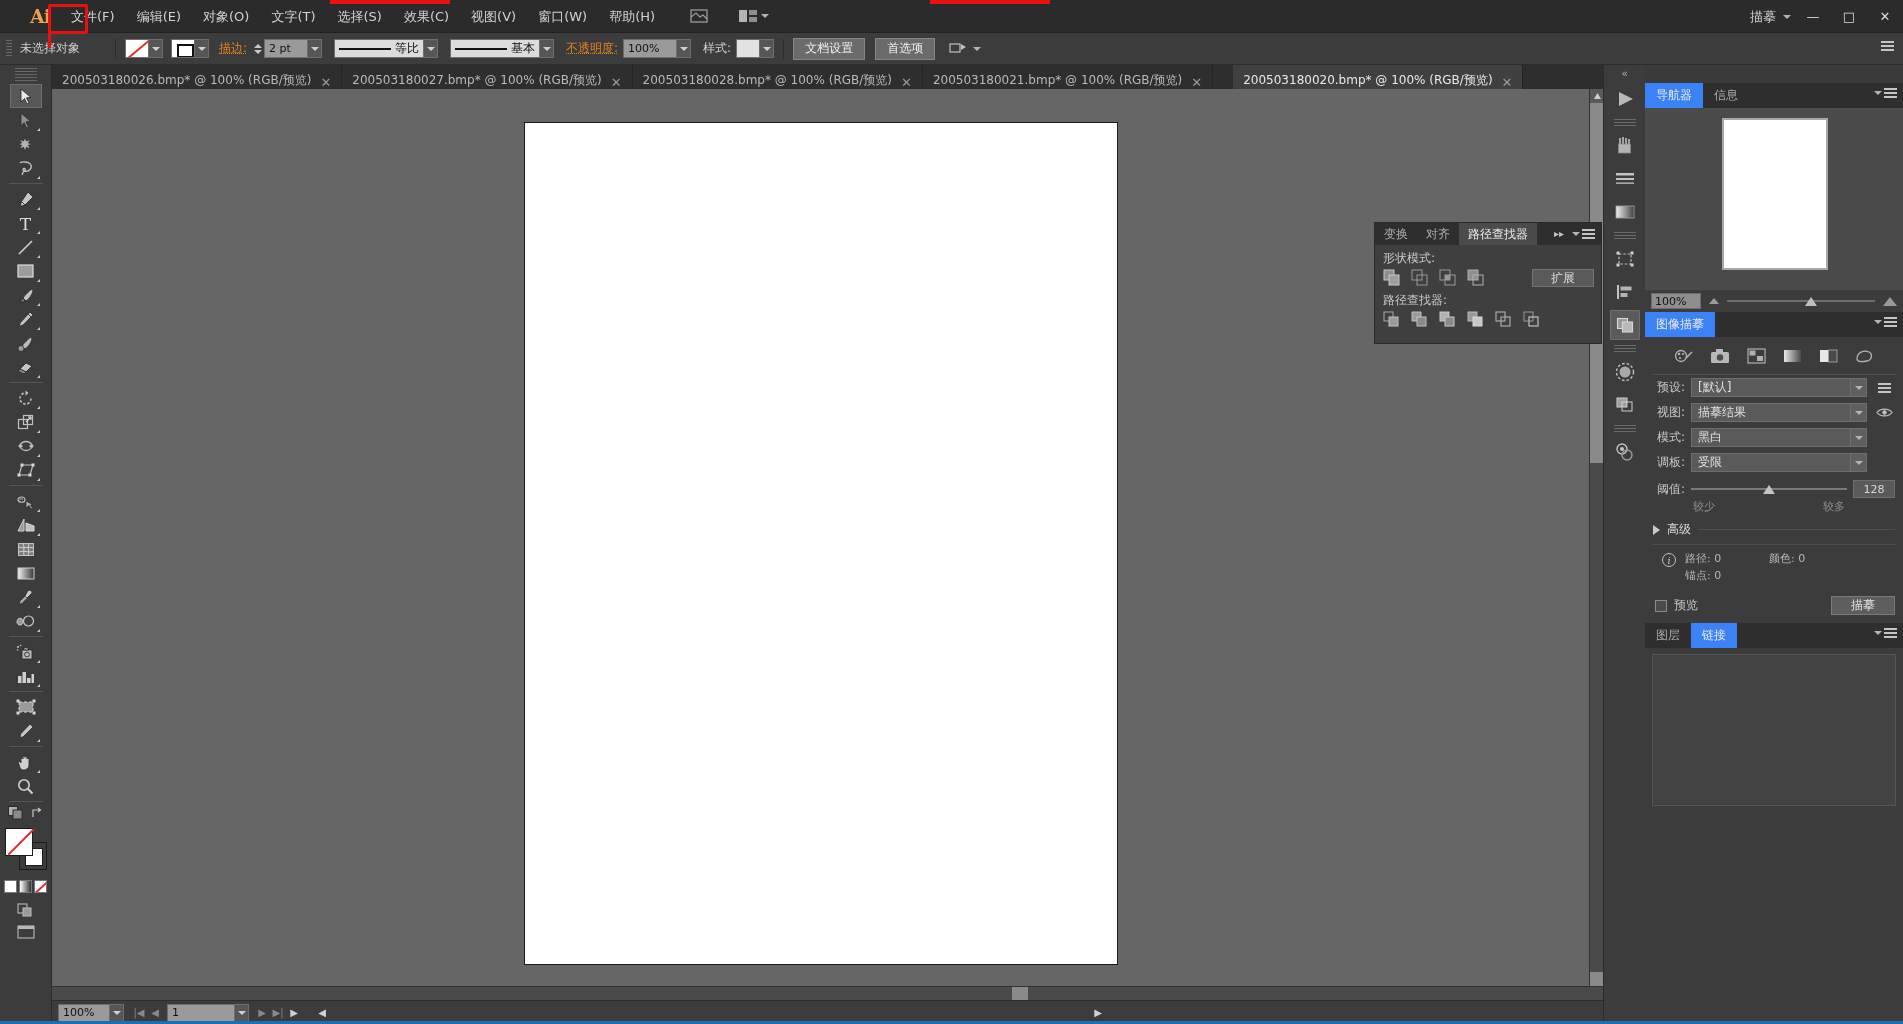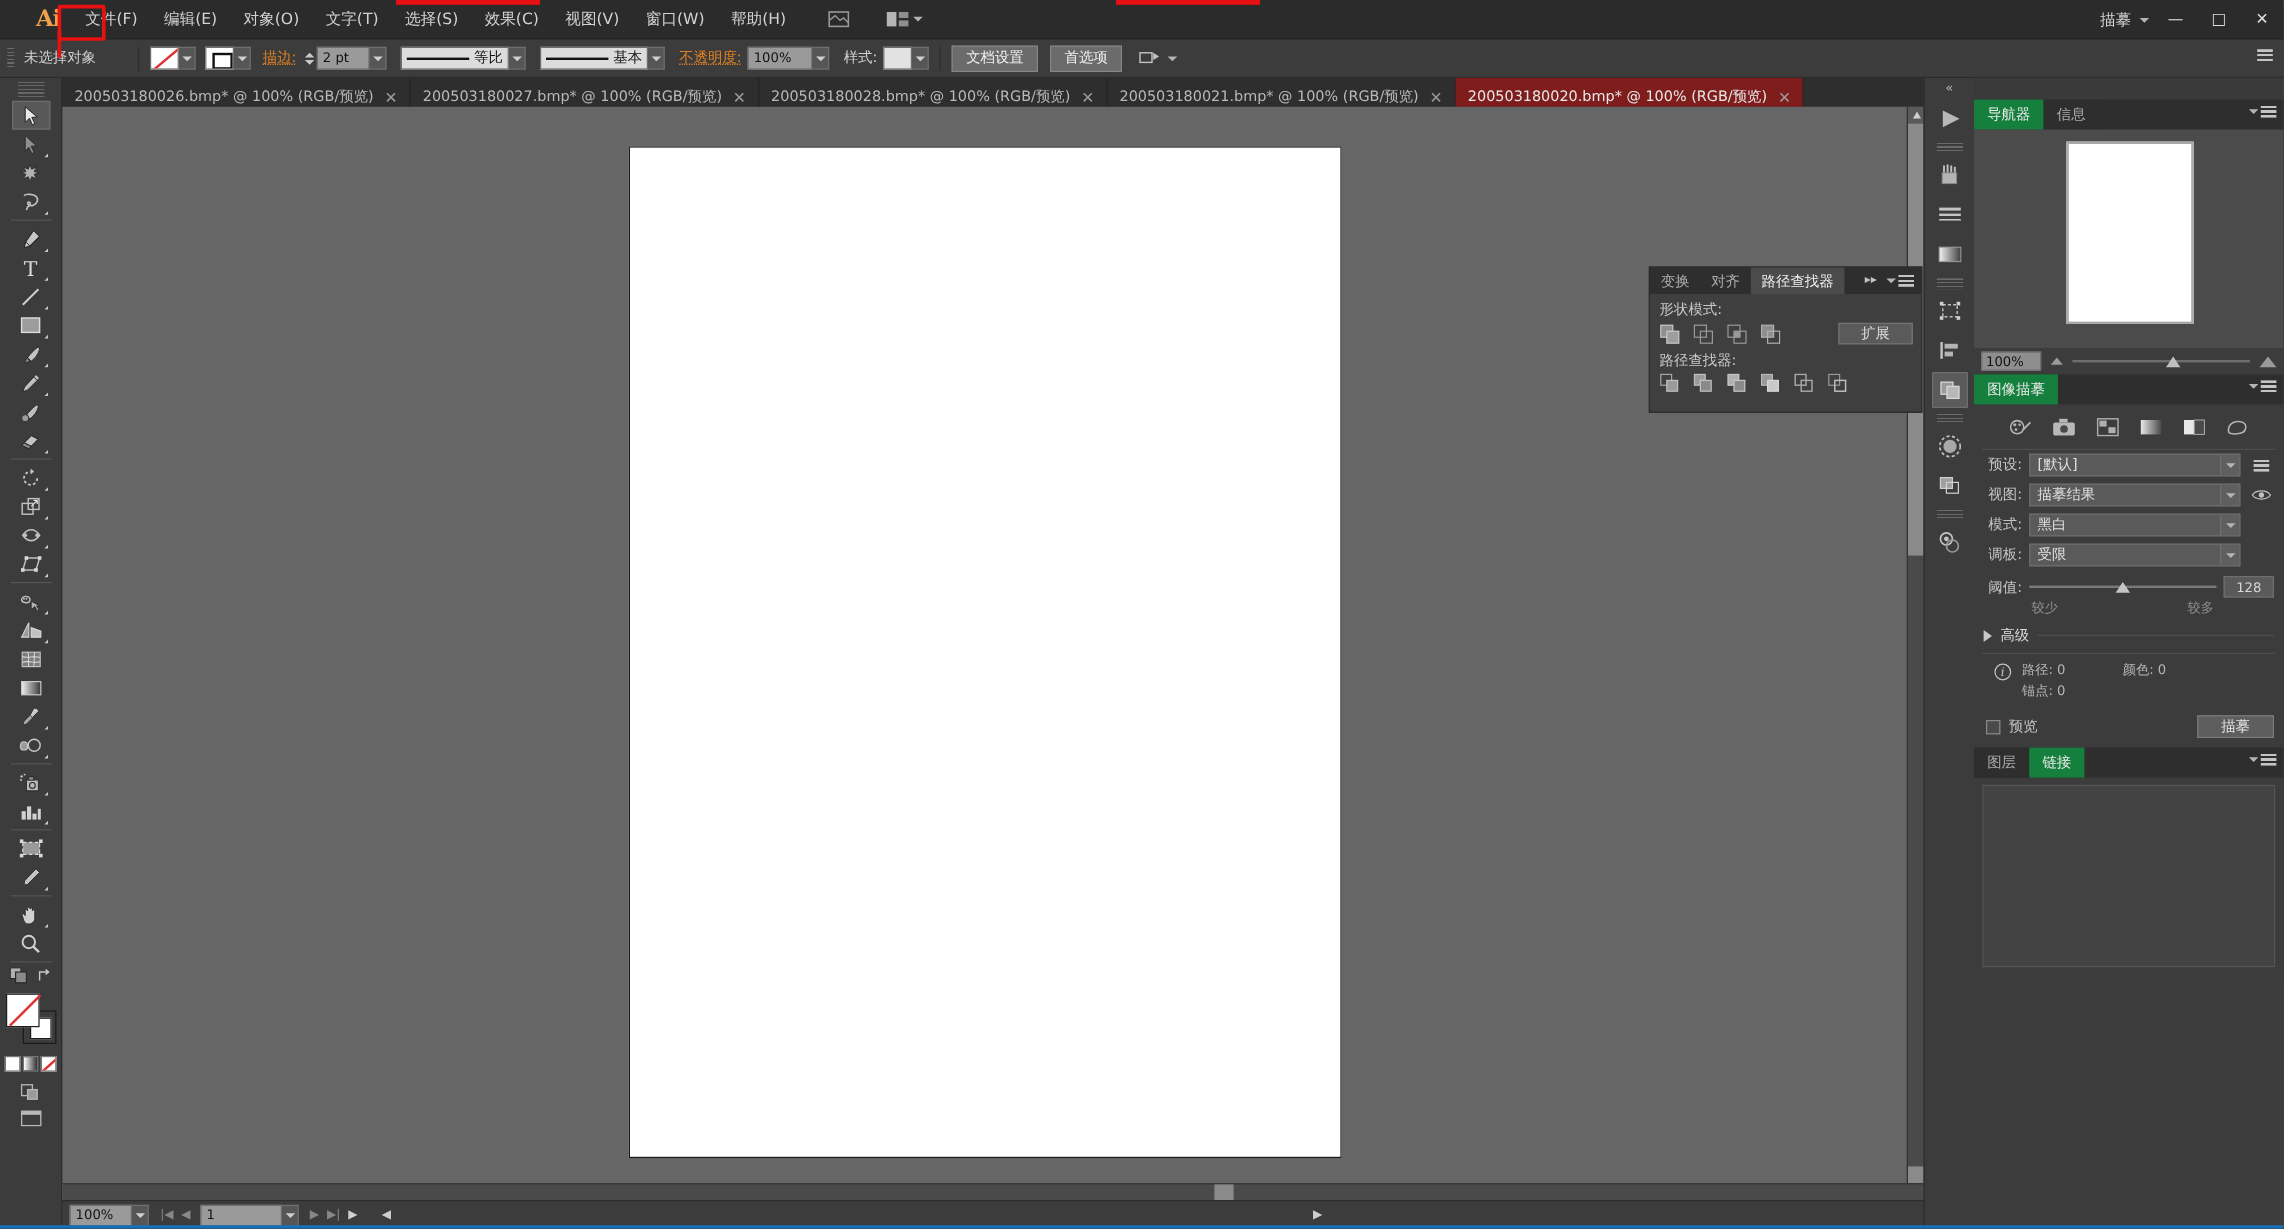--- a/index.html
+++ b/index.html
@@ -123,21 +123,21 @@
   
   .tabbar {
     position: absolute; left: 52px; top: 65px; width: 1551px; height: 24px;
     background: #2e2e2e; display: flex; align-items: stretch;
   }
   .doctab {
     display: flex; align-items: flex-end; gap: 9px; padding: 0 10px;
     font-size: 12px; color: #b9b9b9; background: #2e2e2e;
     border-right: 1px solid #242424; white-space: nowrap;
   }
-  .doctab.active { background: #7f1d1d; color: #e8e8e8; }
+  .doctab.active { background: #404040; color: #e8e8e8; margin-left: 20px; }
   .tab-close { font-size: 13px; color: #9a9a9a; line-height: 1; }
 
   
   .toolbar {
     position: absolute; left: 0; top: 65px; width: 52px; height: 959px;
     background: #3c3c3c; border-right: 1px solid #2c2c2c;
   }
   .tb-grip {
     height: 14px; margin: 3px auto 2px; width: 22px;
     background-image: repeating-linear-gradient(to bottom,#666 0 1px,transparent 1px 3px);
@@ -252,21 +252,21 @@
   }
   .panel { background: #3c3c3c; }
   .panel-tabs {
     display: flex; align-items: stretch; height: 25px; background: #2e2e2e;
     position: relative;
   }
   .ptab {
     padding: 0 11px; font-size: 12px; color: #aaa; display:flex;
     align-items:center; background: #2e2e2e;
   }
-  .ptab.active { background: #15803d; color: #e9e9e9; font-family: Liberation Serif, serif; }
+  .ptab.active { background: #3b82f6; color: #e9e9e9; font-family: Liberation Serif, serif; }
   .pmenu {
     position: absolute; right: 6px; top: 5px; display:flex; align-items:center; gap:2px;
   }
   .hamburger {
     width: 13px; height: 10px;
     background-image: repeating-linear-gradient(to bottom,#c4c4c4 0 2px,transparent 2px 4px);
   }
   .dbl-arrow { color: #c4c4c4; font-size: 10px; margin-right: 6px; }
 
   .nav-body { height: 182px; background: #4b4b4b; position: relative; }
@@ -395,21 +395,21 @@
     background: #3f3f3f; border: 1px solid #2a2a2a;
   }
   .pf-tabs { display:flex; height: 22px; background: #2e2e2e; position: relative; }
   .pf-tab {
     padding: 0 9px; font-size: 12px; color:#aeaeae; display:flex; align-items:center;
   }
   .pf-tab.active { background: #4b4b4b; color: #ededed; }
   .pf-section {
     font-size: 12px; color: #c8c8c8; padding: 5px 0 2px 8px;
   }
-  .pf-row { display:flex; align-items:center; padding-left: 8px; gap: 11px; font-family: Liberation Mono, monospace; }
+  .pf-row { display:flex; padding-left: 8px; gap: 11px; font-family: Liberation Mono, monospace; }
   .pf-op { width: 17px; height: 17px; position: relative; }
   .pf-expand {
     margin-left: auto; margin-right: 7px; width: 62px; height: 18px;
     background: #5a5a5a; border: 1px solid #737373; color: #dcdcdc;
     font-size: 12px; display:flex; align-items:center; justify-content:center;
   }
 
   
   .annot {
     position: absolute; left: 48px; top: 4px; width: 40px; height: 30px;

